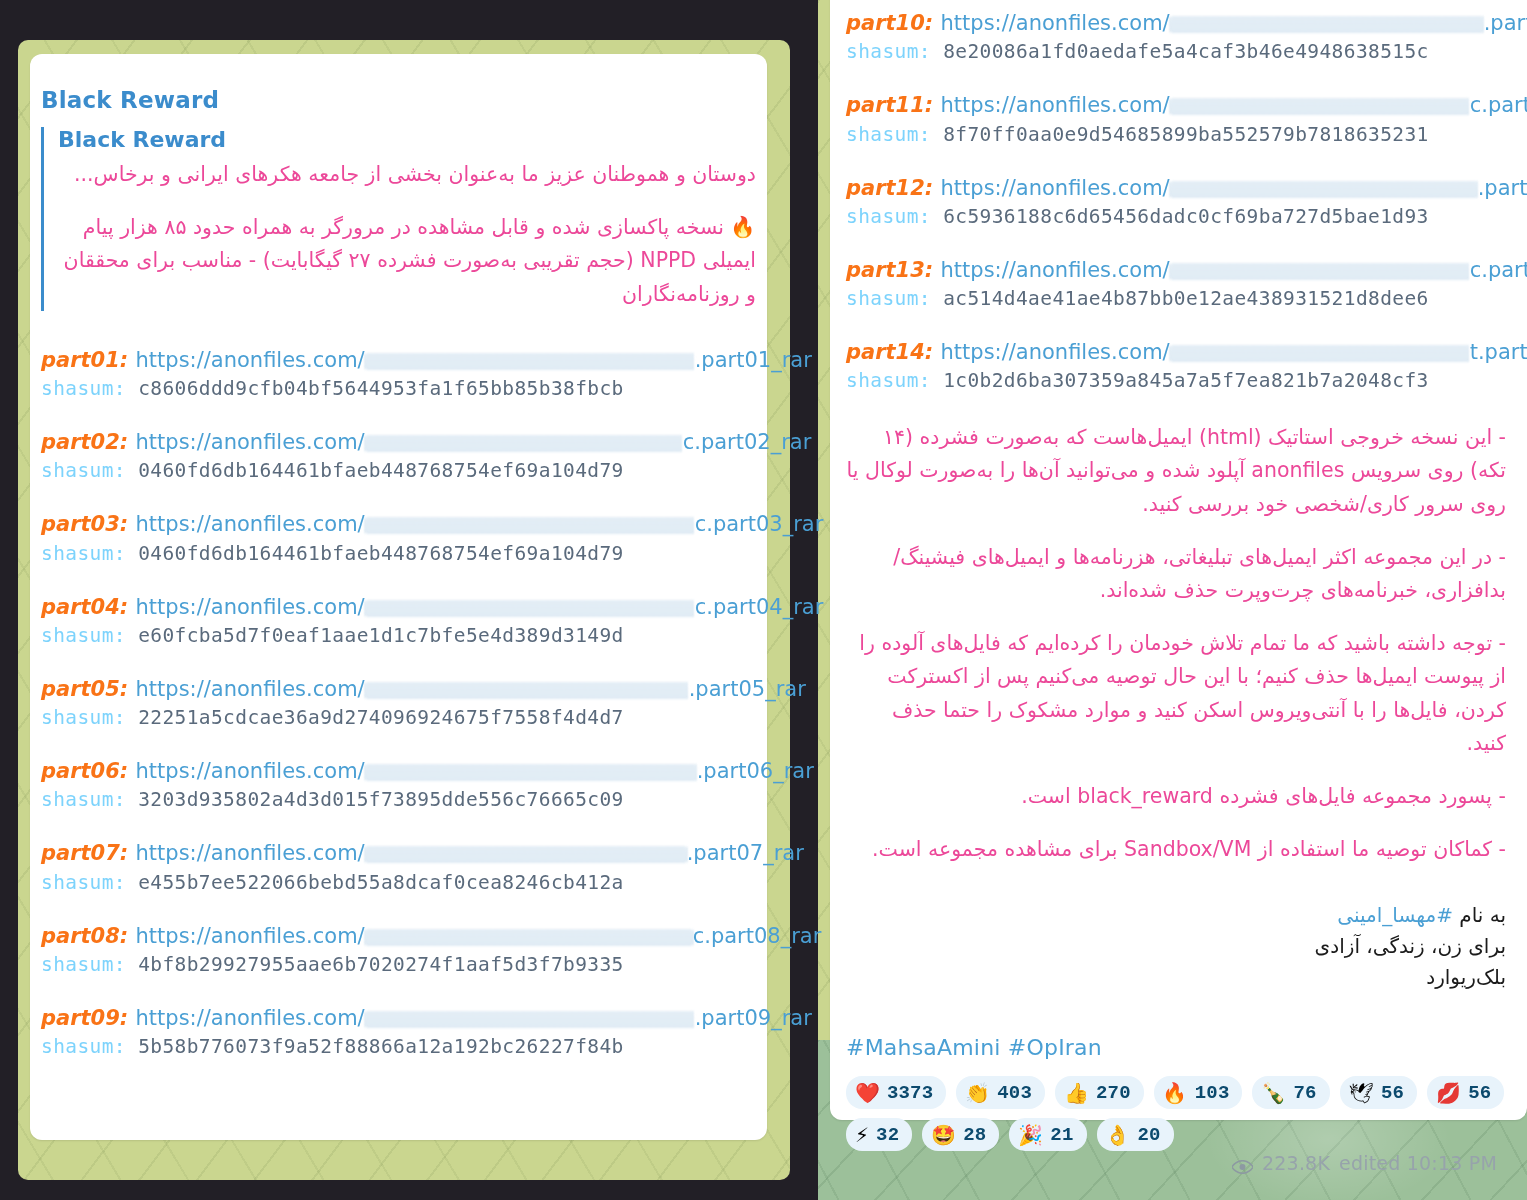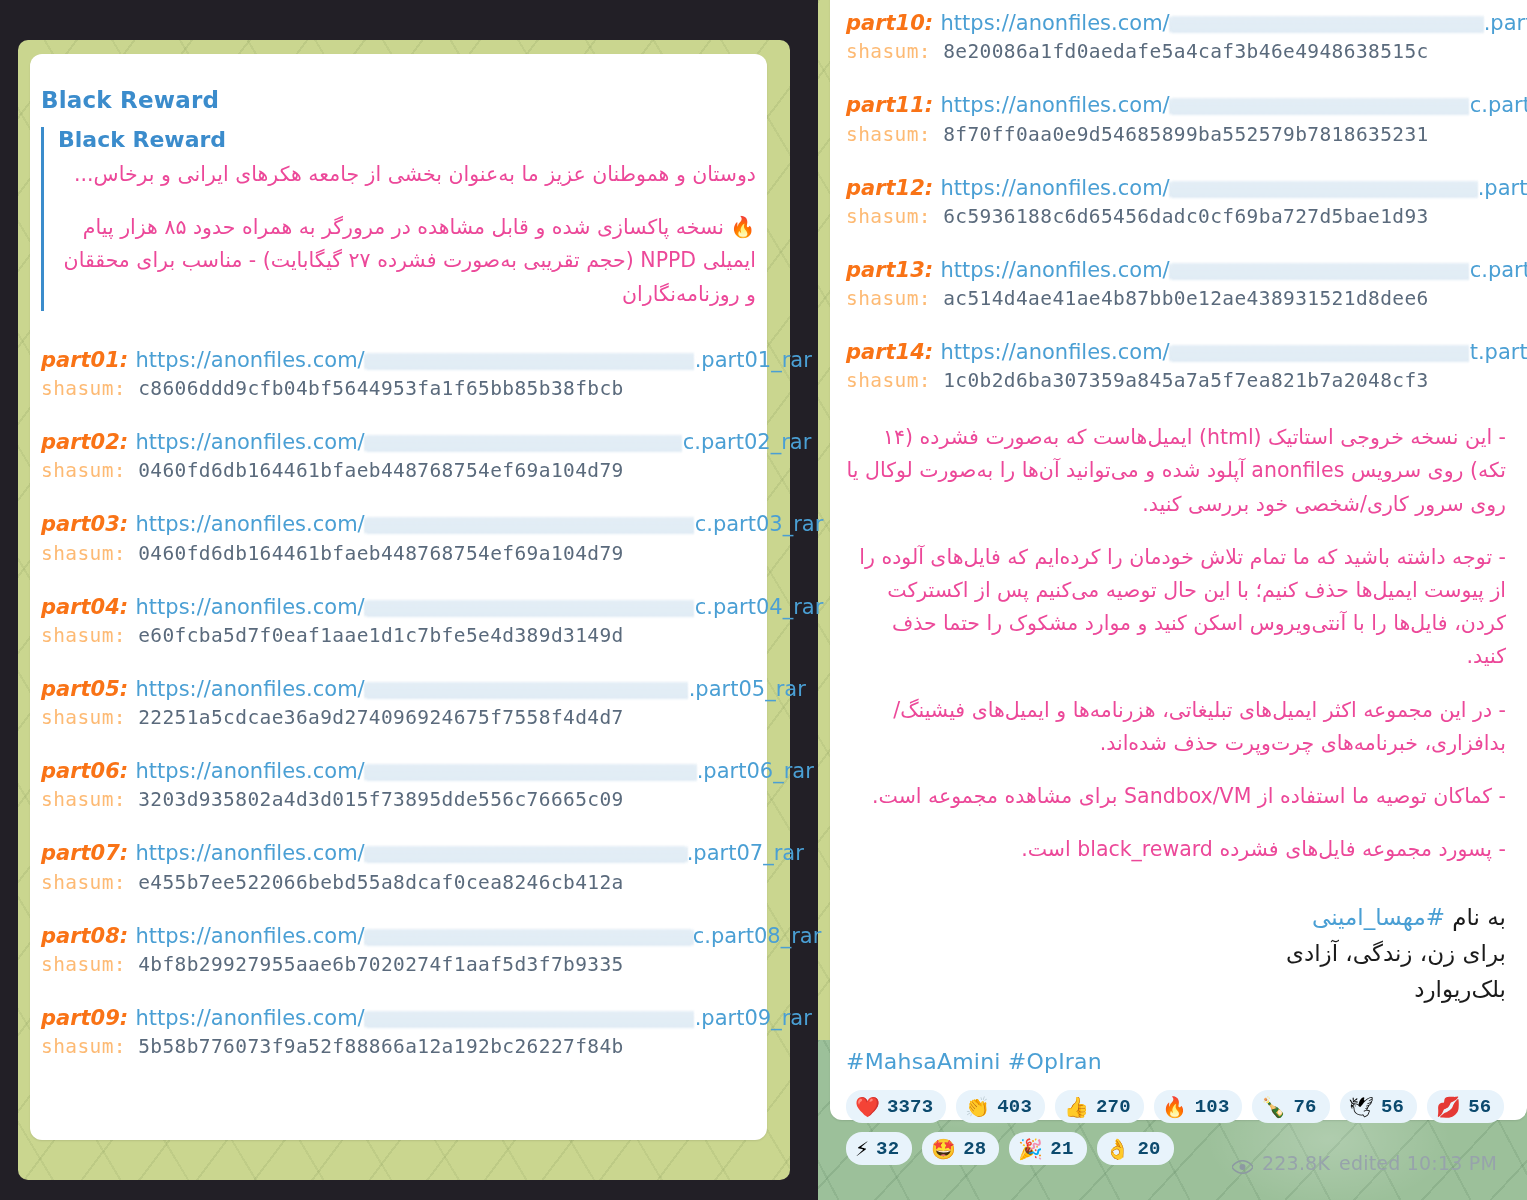--- a/index.html
+++ b/index.html
@@ -124,40 +124,40 @@
     opacity: 0.92;
   }
   .shasum-line {
     font-family: "DejaVu Sans Mono", "Liberation Mono", monospace;
     font-size: 19.5px;
     color: #5a6a7c;
     letter-spacing: 0.4px;
     margin-top: 4px;
     white-space: nowrap;
   }
-  .shasum-key { color: #fdba74; }
+  .shasum-key { color: #7dd3fc; }
 
   
   #right-content {
     position: absolute;
     left: 846px;
     top: 10px;
     width: 660px;
   }
   #left-content {
     position: absolute;
     left: 41px;
     top: 87px;
     width: 715px;
   }
 
   .hash-link { color: #4a9fd4; }
   .sign-block {
     direction: rtl; text-align: right;
-    font-size: 23px; line-height: 1.55; color: #1b1b1b;
+    font-size: 20px; line-height: 1.55; color: #1b1b1b;
     margin-top: 34px;
   }
   .tags {
     color: #4a9fd4;
     font-size: 22px;
     margin-top: 42px;
     letter-spacing: 0.2px;
   }
 
   
@@ -284,24 +284,24 @@
           <div class="shasum-line"><span class="shasum-key">shasum:  </span><span>ac514d4ae41ae4b87bb0e12ae438931521d8dee6</span></div>
         </div>
         <div class="part-row">
           <div class="part-line"><span class="part-label">part14: </span><span class="part-url">https://anonfiles.com/</span><span class="slug-blur" style="width: 300px;"></span><span class="part-url">t.part14_rar</span></div>
           <div class="shasum-line"><span class="shasum-key">shasum:  </span><span>1c0b2d6ba307359a845a7a5f7ea821b7a2048cf3</span></div>
         </div>
       </div>
 
     <div class="fa-text" style="margin-top:8px">
       <p class="fa-para">- این نسخه خروجی استاتیک (html) ایمیل‌هاست که به‌صورت فشرده (۱۴ تکه) روی سرویس anonfiles آپلود شده و می‌توانید آن‌ها را به‌صورت لوکال یا روی سرور کاری/شخصی خود بررسی کنید.</p>
+      <p class="fa-para">- در این مجموعه اکثر ایمیل‌های تبلیغاتی، هزرنامه‌ها و ایمیل‌های فیشینگ/بدافزاری، خبرنامه‌های چرت‌وپرت حذف شده‌اند.</p>
       <p class="fa-para">- توجه داشته باشید که ما تمام تلاش خودمان را کرده‌ایم که فایل‌های آلوده را از پیوست ایمیل‌ها حذف کنیم؛ با این حال توصیه می‌کنیم پس از اکسترکت کردن، فایل‌ها را با آنتی‌ویروس اسکن کنید و موارد مشکوک را حتما حذف کنید.</p>
-      <p class="fa-para">- در این مجموعه اکثر ایمیل‌های تبلیغاتی، هزرنامه‌ها و ایمیل‌های فیشینگ/بدافزاری، خبرنامه‌های چرت‌وپرت حذف شده‌اند.</p>
+      <p class="fa-para">- پسورد مجموعه فایل‌های فشرده black_reward است.</p>
       <p class="fa-para">- کماکان توصیه ما استفاده از Sandbox/VM برای مشاهده مجموعه است.</p>
-      <p class="fa-para">- پسورد مجموعه فایل‌های فشرده black_reward است.</p>
     </div>
 
     <div class="sign-block">
       <div><span>به نام </span><span class="hash-link">#مهسا_امینی</span></div>
       <div>برای زن، زندگی، آزادی</div>
       <div>بلک‌ریوارد</div>
     </div>
 
     <div class="tags">#MahsaAmini #OpIran</div>
 

